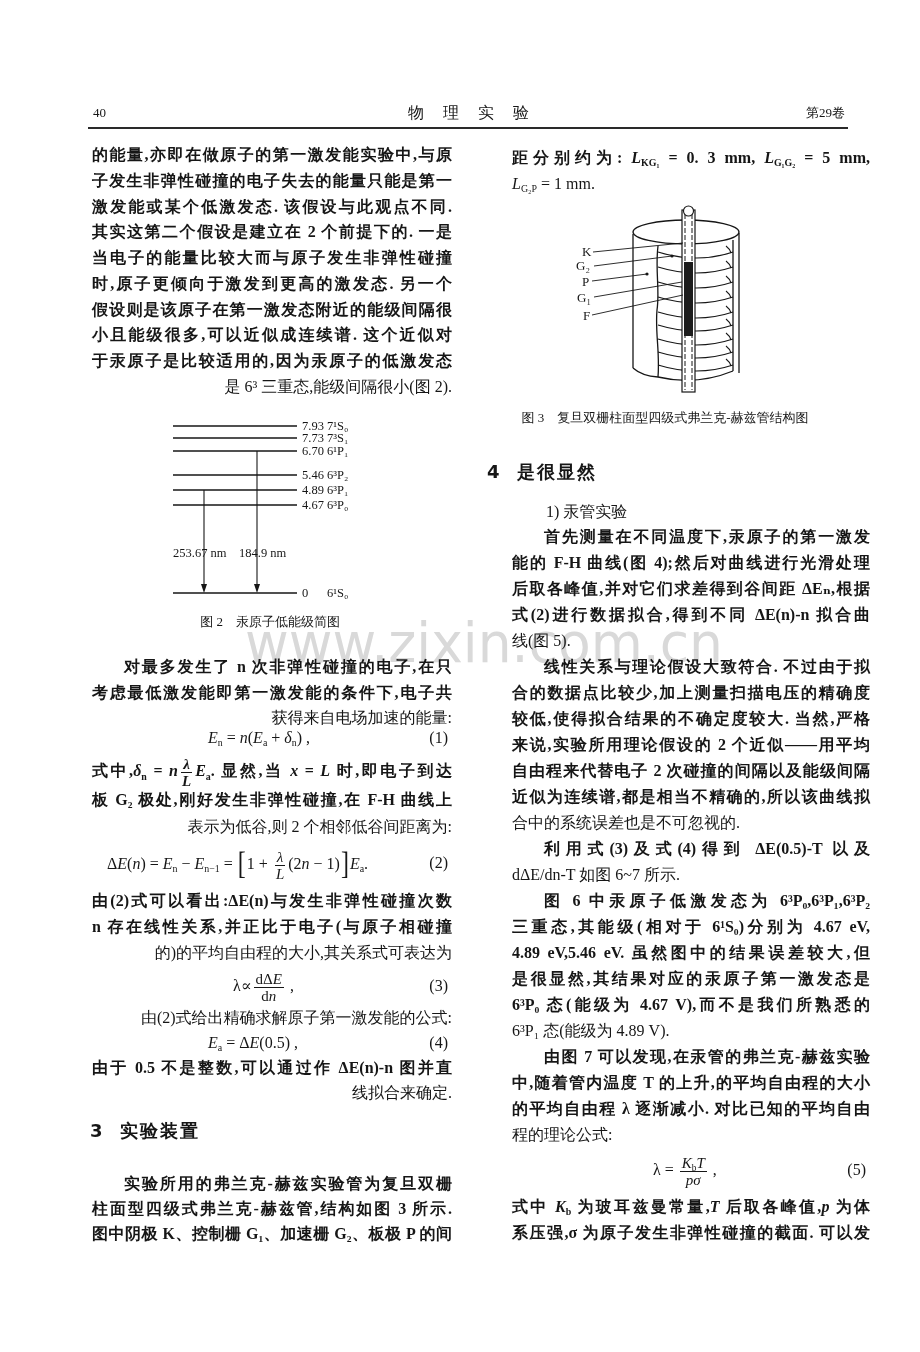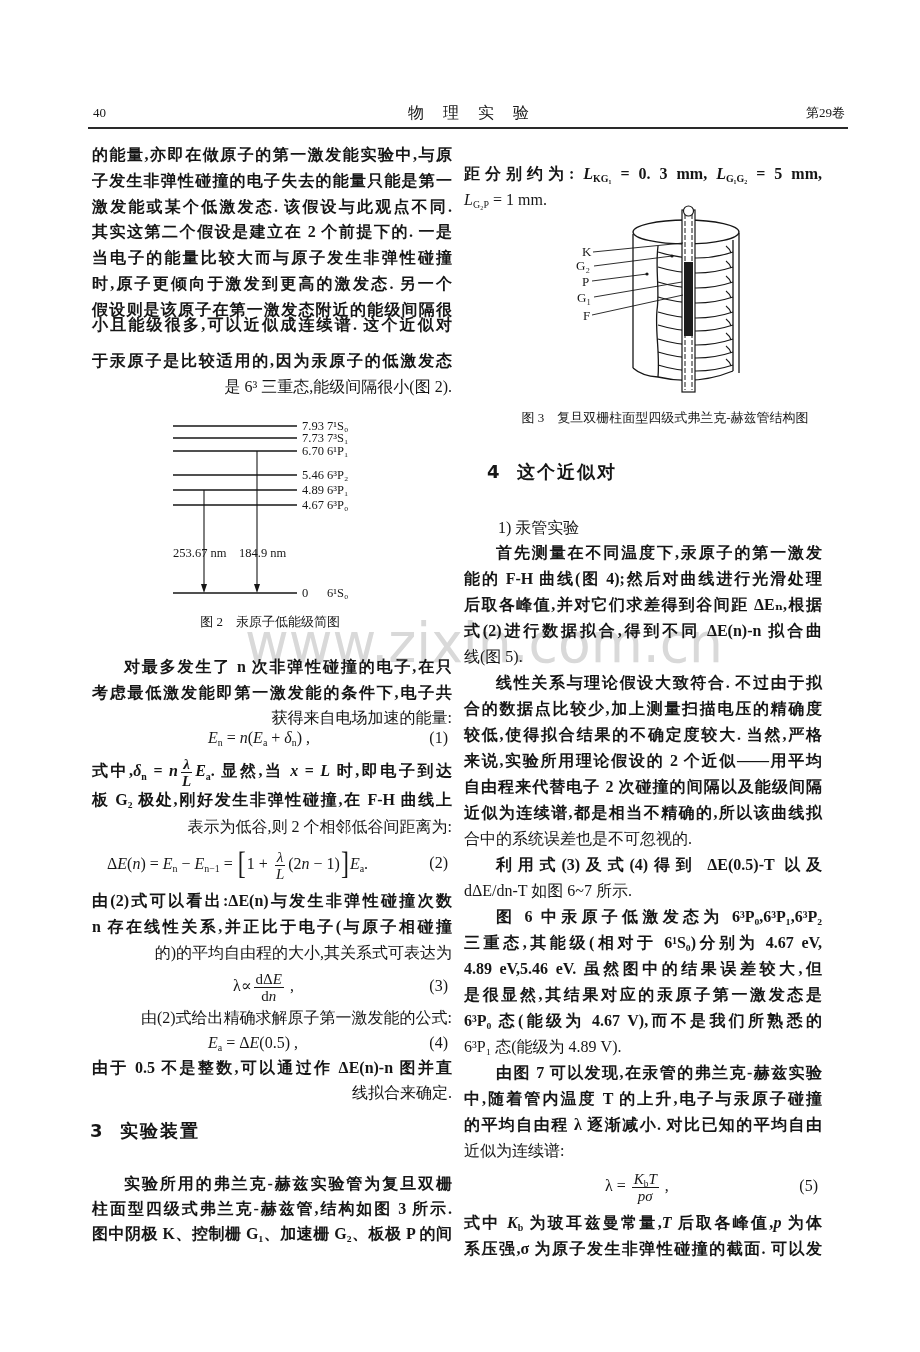--- a/index.html
+++ b/index.html
@@ -12,21 +12,21 @@
   .watermark text { font-family: "DejaVu Sans", "Liberation Sans", sans-serif; font-size: 56px; fill: #d9d9d9; }
 
   .hdr { position: absolute; top: 104px; height: 18px; line-height: 18px; z-index: 1; }
   .hdr-page { left: 93px; font-size: 13px; }
   .hdr-title { left: 408px; font-size: 16px; word-spacing: 15px; }
   .hdr-vol { right: 75px; font-size: 13px; font-weight: normal; }
   .hdr-rule { position: absolute; left: 88px; top: 127px; width: 760px; height: 1.6px; background: #2a2a2a; }
 
   .ln { position: absolute; height: 26px; line-height: 26px; font-size: 16px; white-space: nowrap; z-index: 1; box-sizing: border-box; }
   .L { left: 92px; width: 360px; text-align: right; }
-  .R { left: 464px; width: 358px; margin-top: 16px; }
+  .R { left: 512px; width: 358px; }
   .j { text-align: justify; text-align-last: justify; white-space: normal; font-weight: bold; }
   .ind { padding-left: 32px; }
   .i { font-style: italic; }
   sub { font-size: 0.62em; vertical-align: -0.32em; line-height: 0; }
   .frac { display: inline-flex; flex-direction: column; align-items: center; vertical-align: middle; line-height: 1.08; font-size: 15px; margin: 0 2px; }
   .frac .num { border-bottom: 1px solid #161616; padding: 0 2px; }
   .frac .den { padding: 0 2px; }
   .eq .body { position: absolute; top: 0; }
   .eq .num-label { position: absolute; right: 4px; top: 0; }
   .br { display: inline-block; font-size: 24px; transform: scaleY(1.35); vertical-align: -2px; margin: 0 1px; }
@@ -52,21 +52,21 @@
   <div class="hdr-rule"></div>
 
   <div>
     <div class="ln L j" style="top:142px">的能量,亦即在做原子的第一激发能实验中,与原</div>
     <div class="ln L j" style="top:168px">子发生非弹性碰撞的电子失去的能量只能是第一</div>
     <div class="ln L j" style="top:194px">激发能或某个低激发态. 该假设与此观点不同.</div>
     <div class="ln L j" style="top:219px">其实这第二个假设是建立在 2 个前提下的. 一是</div>
     <div class="ln L j" style="top:245px">当电子的能量比较大而与原子发生非弹性碰撞</div>
     <div class="ln L j" style="top:271px">时,原子更倾向于激发到更高的激发态. 另一个</div>
     <div class="ln L j" style="top:297px">假设则是该原子在第一激发态附近的能级间隔很</div>
-    <div class="ln L j" style="top:312px">小且能级很多,可以近似成连续谱. 这个近似对</div>
+    <div class="ln L j" style="top:322px">小且能级很多,可以近似成连续谱. 这个近似对</div>
     <div class="ln L j" style="top:348px">于汞原子是比较适用的,因为汞原子的低激发态</div>
     <div class="ln L" style="top:374px">是 6³ 三重态,能级间隔很小(图 2).</div>
 
     <svg class="fig" style="left:160px;top:410px" width="220" height="200" viewBox="0 0 220 200">
       <g stroke="#161616" stroke-width="1.7" fill="none">
         <line x1="13" y1="16" x2="137" y2="16"></line>
         <line x1="13" y1="28" x2="137" y2="28"></line>
         <line x1="13" y1="41" x2="137" y2="41"></line>
         <line x1="13" y1="65" x2="137" y2="65"></line>
         <line x1="13" y1="80" x2="137" y2="80"></line>
@@ -201,21 +201,21 @@
         <text x="22" y="56">K</text>
         <text x="16" y="70">G₂</text>
         <text x="22" y="86">P</text>
         <text x="17" y="102">G₁</text>
         <text x="23" y="120">F</text>
       </g>
     </svg>
     <div class="caption" style="left:486px;width:358px;top:409px">图 3　复旦双栅柱面型四级式弗兰克-赫兹管结构图</div>
 
     <div class="sec" style="left:487px;top:459px">4</div>
-    <div class="sec" style="left:517px;top:459px;letter-spacing:2px">这个近似对</div>
+    <div class="sec" style="left:517px;top:459px;letter-spacing:2px">是很显然</div>
 
     <div class="ln R" style="top:499px;padding-left:34px">1) 汞管实验</div>
 
     <div class="ln R j ind" style="top:524px">首先测量在不同温度下,汞原子的第一激发</div>
     <div class="ln R j" style="top:550px">能的 F-H 曲线(图 4);然后对曲线进行光滑处理</div>
     <div class="ln R j" style="top:576px">后取各峰值,并对它们求差得到谷间距 ΔEₙ,根据</div>
     <div class="ln R j" style="top:602px">式(2)进行数据拟合,得到不同 ΔE(n)-n 拟合曲</div>
     <div class="ln R" style="top:628px">线(图 5).</div>
 
     <div class="ln R j ind" style="top:654px">线性关系与理论假设大致符合. 不过由于拟</div>
@@ -230,23 +230,23 @@
     <div class="ln R" style="top:862px">dΔE/dn-T 如图 6~7 所示.</div>
 
     <div class="ln R j ind" style="top:888px">图 6 中汞原子低激发态为 6³P₀,6³P₁,6³P₂</div>
     <div class="ln R j" style="top:914px">三重态,其能级(相对于 6¹S₀)分别为 4.67 eV,</div>
     <div class="ln R j" style="top:940px">4.89 eV,5.46 eV. 虽然图中的结果误差较大,但</div>
     <div class="ln R j" style="top:966px">是很显然,其结果对应的汞原子第一激发态是</div>
     <div class="ln R j" style="top:992px">6³P₀ 态(能级为 4.67 V),而不是我们所熟悉的</div>
     <div class="ln R" style="top:1018px">6³P₁ 态(能级为 4.89 V).</div>
 
     <div class="ln R j ind" style="top:1044px">由图 7 可以发现,在汞管的弗兰克-赫兹实验</div>
-    <div class="ln R j" style="top:1070px">中,随着管内温度 T 的上升,电子与汞原子碰撞</div>
+    <div class="ln R j" style="top:1070px">中,随着管内温度 T 的上升,的平均自由程的大小</div>
     <div class="ln R j" style="top:1096px">的平均自由程 λ 逐渐减小. 对比已知的平均自由</div>
-    <div class="ln R" style="top:1122px">近似为连续谱:</div>
+    <div class="ln R" style="top:1122px">程的理论公式:</div>
 
     <div class="ln R eq" style="top:1150px;height:40px;line-height:40px">
       <span class="body" style="left:141px"><span>λ</span><span> = </span><span class="frac">
             <span class="num"><span class="i">K</span><sub>b</sub><span class="i">T</span></span>
             <span class="den"><span class="i">p</span><span class="i">σ</span></span>
           </span><span> ,</span></span>
       <span class="num-label">(5)</span>
     </div>
 
     <div class="ln R j" style="top:1194px"><span>式中 </span><span class="i">K</span><sub>b</sub><span> 为玻耳兹曼常量,</span><span class="i">T</span><span> 后取各峰值,</span><span class="i">p</span><span> 为体</span></div>

